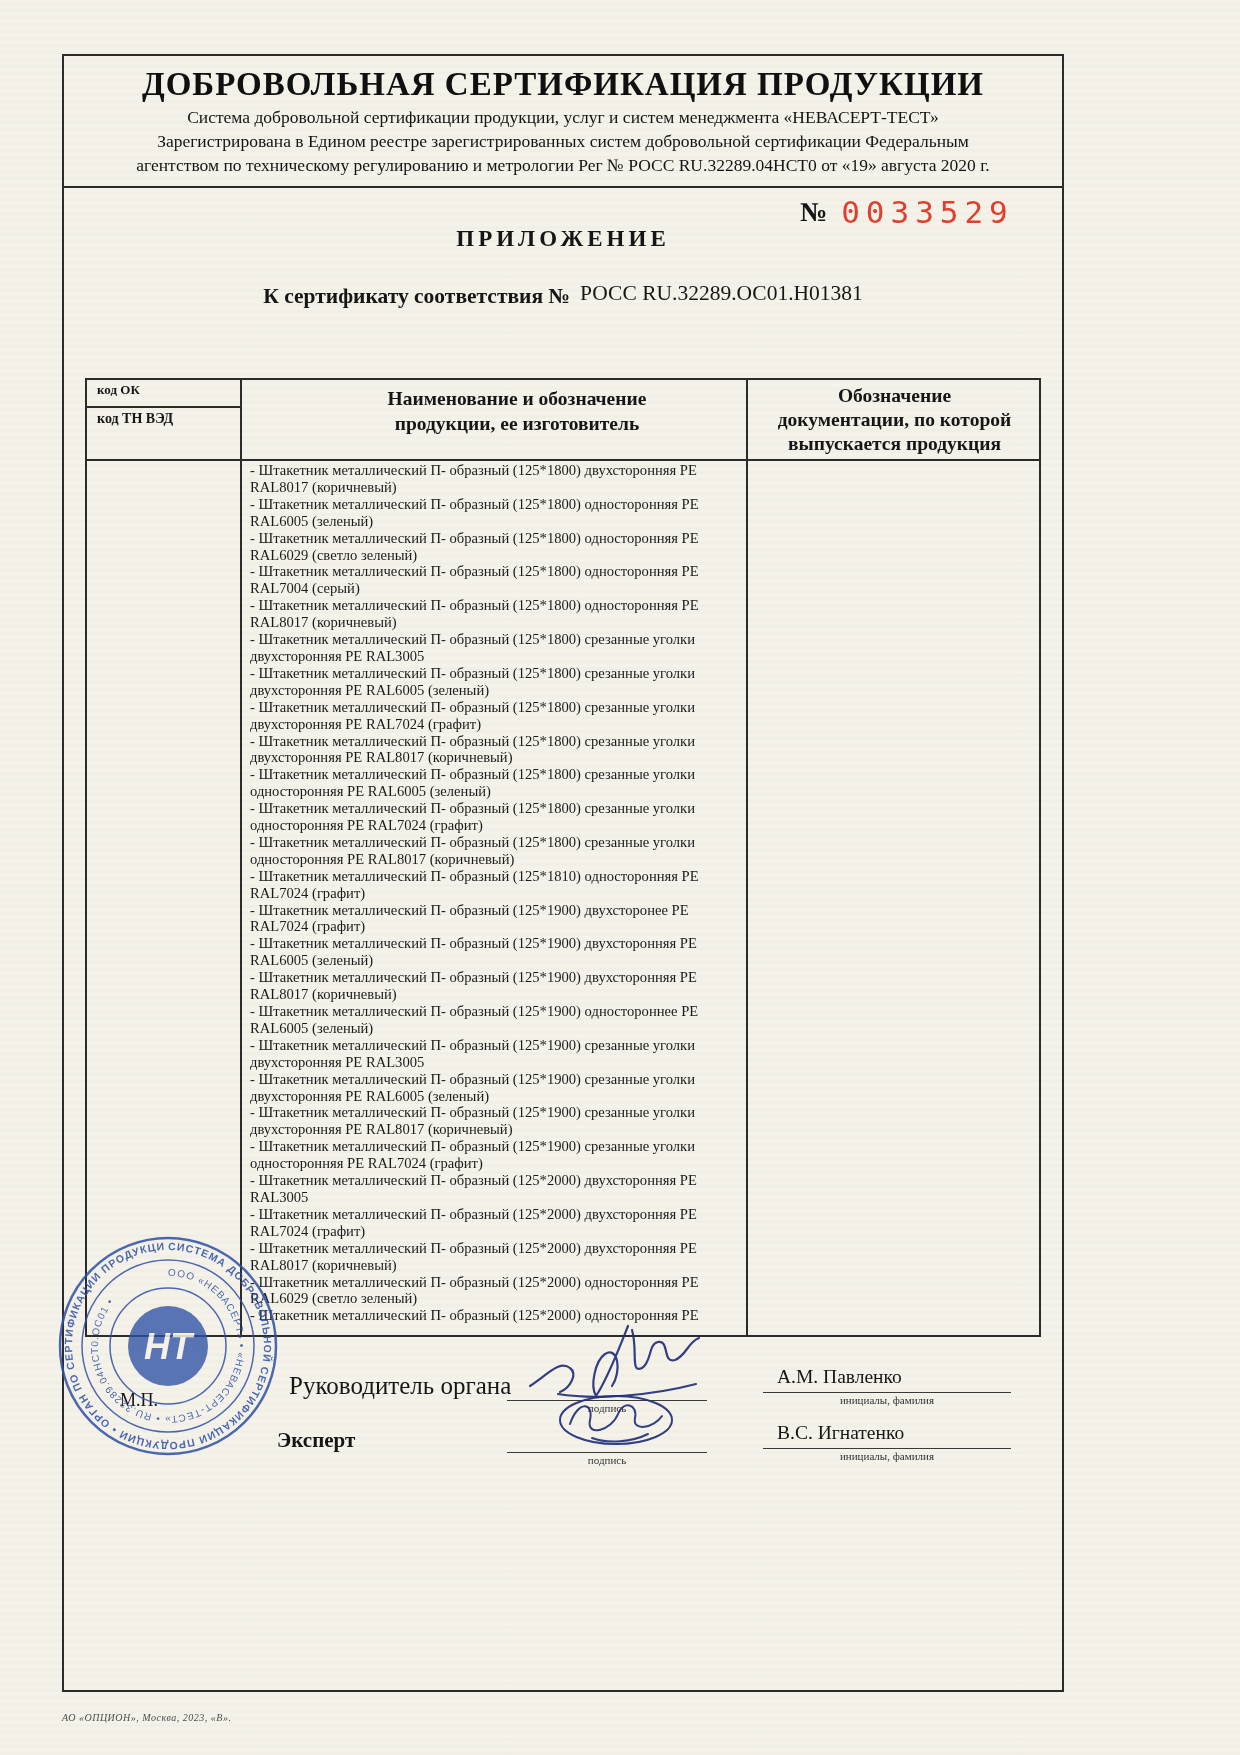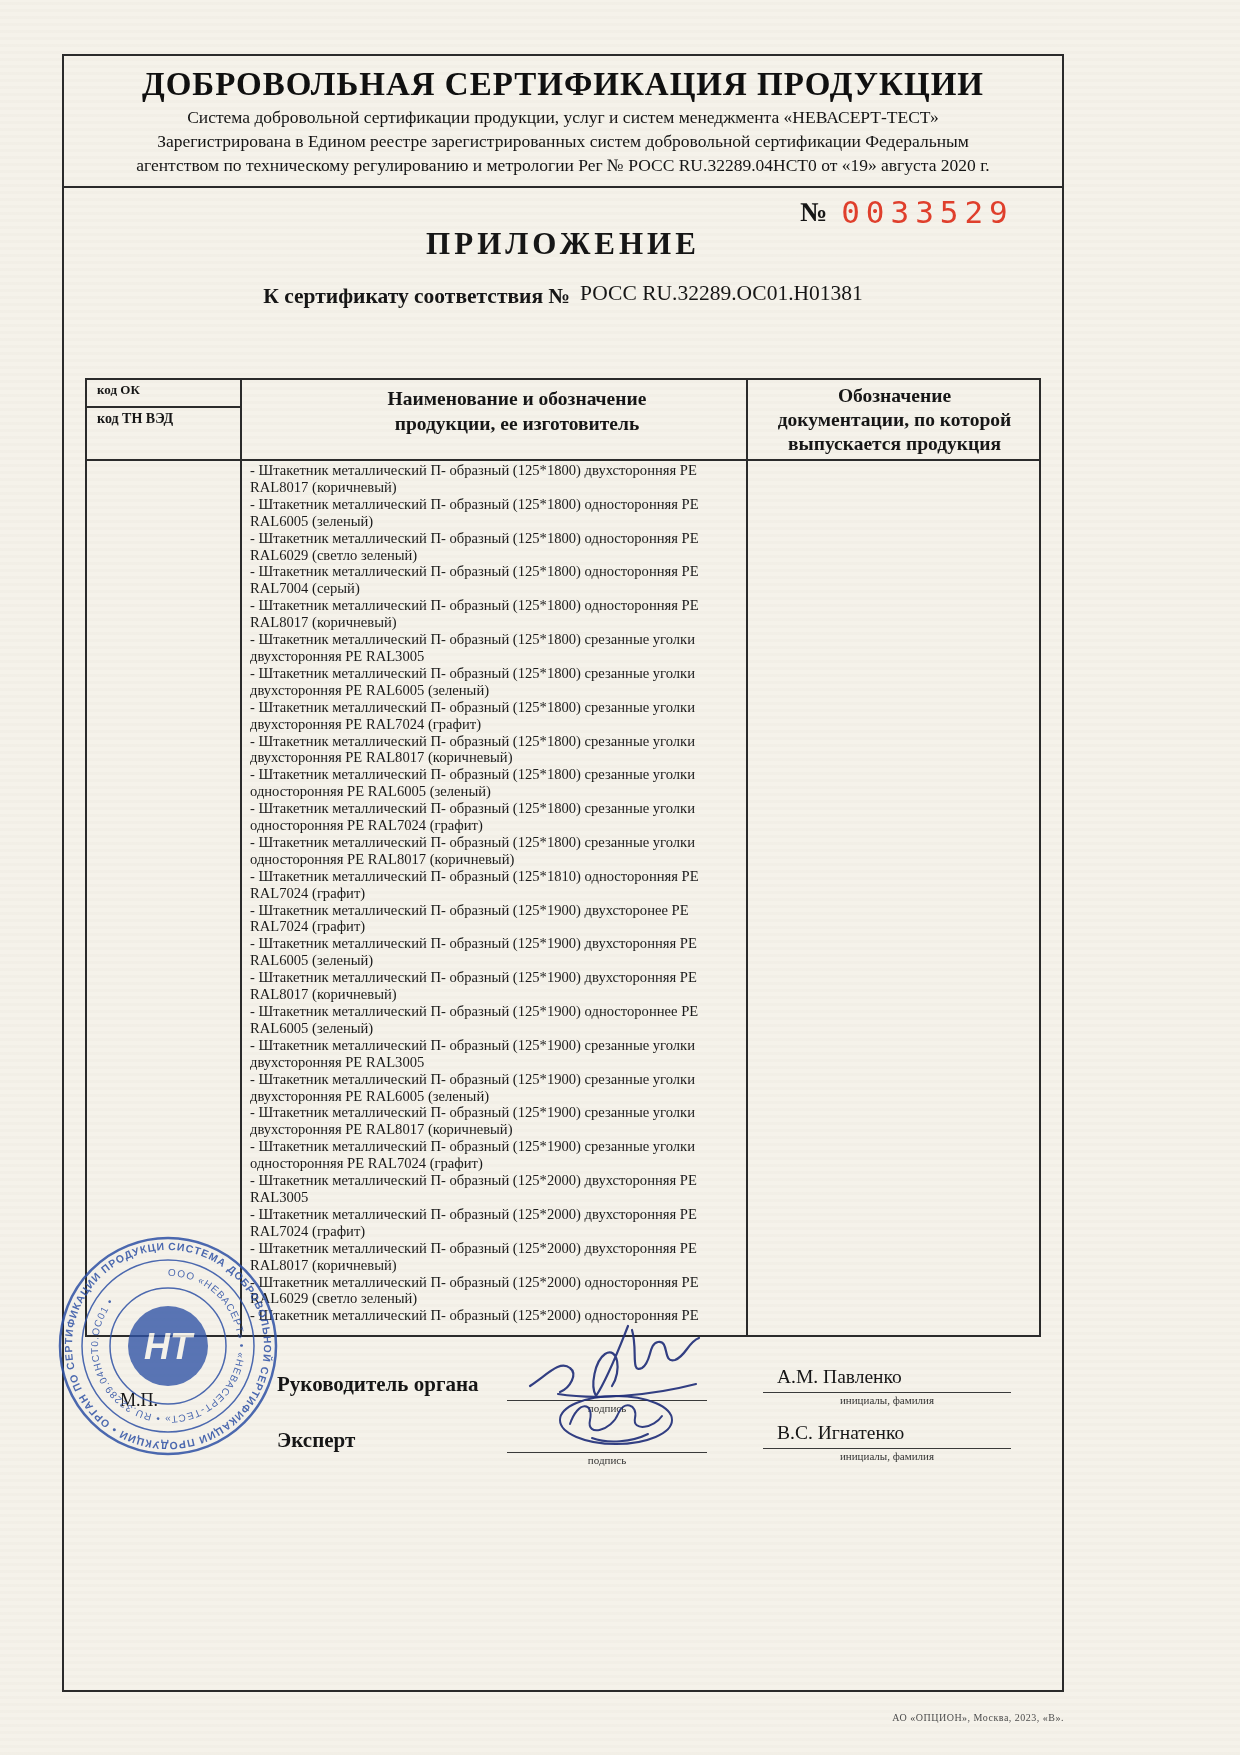--- a/index.html
+++ b/index.html
@@ -33,21 +33,21 @@
 
   .number-row { position:absolute; left:800px; top:194px; white-space:nowrap; }
   .number-sign { font-size:27px; font-weight:bold; vertical-align:middle; margin-right:14px; }
   .number-red {
     font-family:"DejaVu Sans Mono", monospace; font-size:31px; letter-spacing:6px;
     color:#df3f2c; vertical-align:middle;
   }
 
   .appendix-title {
     position:absolute; left:62px; top:226px; width:1002px;
-    text-align:center; font-size:31px; font-weight:bold; letter-spacing:4px;
+    text-align:center; font-size:23px; font-weight:bold; letter-spacing:4px;
   }
 
   .cert-line {
     position:absolute; left:62px; top:284px; width:1002px;
     text-align:center; font-size:21.5px;
   }
   .cert-line .lbl { font-weight:bold; }
   .cert-line .num { position:relative; top:-3px; margin-left:10px; }
 
   .subtitle {
@@ -76,21 +76,21 @@
 
   .products {
     position:absolute; left:158px; top:82px; width:500px; height:874px;
     overflow:hidden; padding-left:5px; padding-right:4px;
   }
   .products p { font-size:14.6px; line-height:16.9px; margin:0; color:#1a1a1a; }
 
   
   .mp { position:absolute; left:120px; top:1390px; font-size:18px; }
 
-  .role-head  { position:absolute; left:277px; top:1372px; font-size:21px; font-weight:bold; }
+  .role-head  { position:absolute; left:289px; top:1372px; font-size:25px; font-weight:normal; }
   .role-expert{ position:absolute; left:277px; top:1428px; font-size:21px; font-weight:bold; }
 
   .sig-line-1 { position:absolute; left:507px; top:1400px; width:200px; border-top:1.5px solid #3a3a3a; }
   .sig-line-2 { position:absolute; left:507px; top:1452px; width:200px; border-top:1.5px solid #3a3a3a; }
   .sig-cap-1  { position:absolute; left:507px; top:1402px; width:200px; text-align:center; font-size:11px; color:#333; }
   .sig-cap-2  { position:absolute; left:507px; top:1454px; width:200px; text-align:center; font-size:11px; color:#333; }
 
   .name-head   { position:absolute; left:777px; top:1366px; font-size:19.5px; }
   .name-expert { position:absolute; left:777px; top:1422px; font-size:19.5px; }
   .name-line-1 { position:absolute; left:763px; top:1392px; width:248px; border-top:1.5px solid #3a3a3a; }
@@ -99,21 +99,21 @@
   .name-cap-2  { position:absolute; left:763px; top:1450px; width:248px; text-align:center; font-size:11px; color:#333; }
 
   .sig-svg-1 { position:absolute; left:500px; top:1316px; pointer-events:none; }
   .sig-svg-2 { position:absolute; left:528px; top:1372px; pointer-events:none; }
 
   .stamp-svg { position:absolute; left:53px; top:1231px; pointer-events:none; opacity:0.85; }
   .stamp-svg text { font-family:"Liberation Sans", sans-serif; }
 
   .footer-note {
     position:absolute; left:62px; top:1712px; width:1002px;
-    text-align:right; font-size:10px; color:#4d4d4d; letter-spacing:0.5px;
+    text-align:left; font-size:10px; color:#4d4d4d; letter-spacing:0.5px;font-style:italic;
   }
 </style>
 </head>
 <body>
 
 <div class="page">
 
   <div class="frame"></div>
 
   <div class="doc-title">ДОБРОВОЛЬНАЯ СЕРТИФИКАЦИЯ ПРОДУКЦИИ</div>

